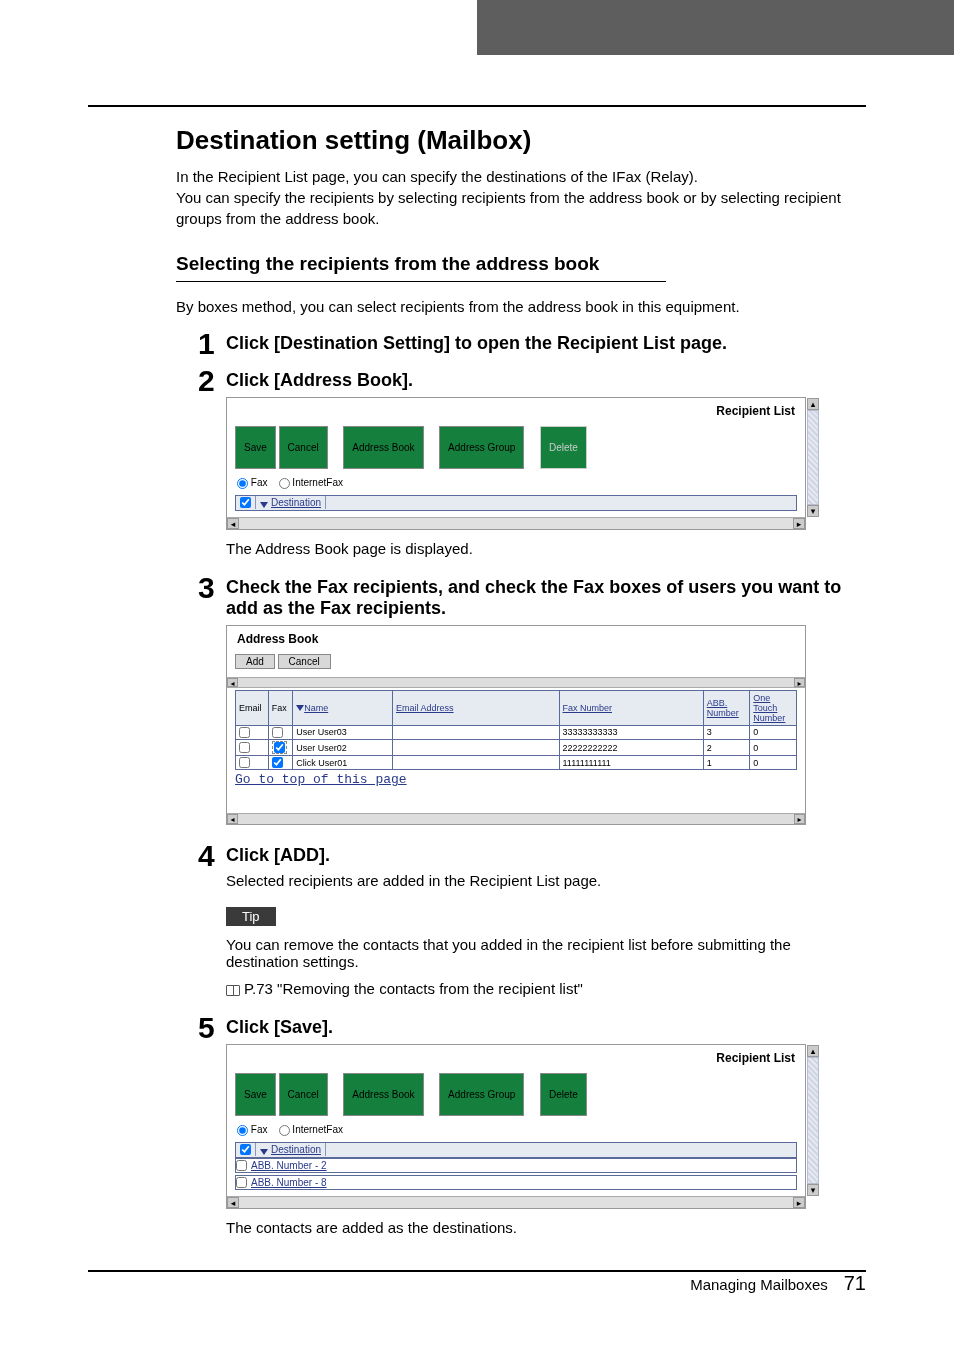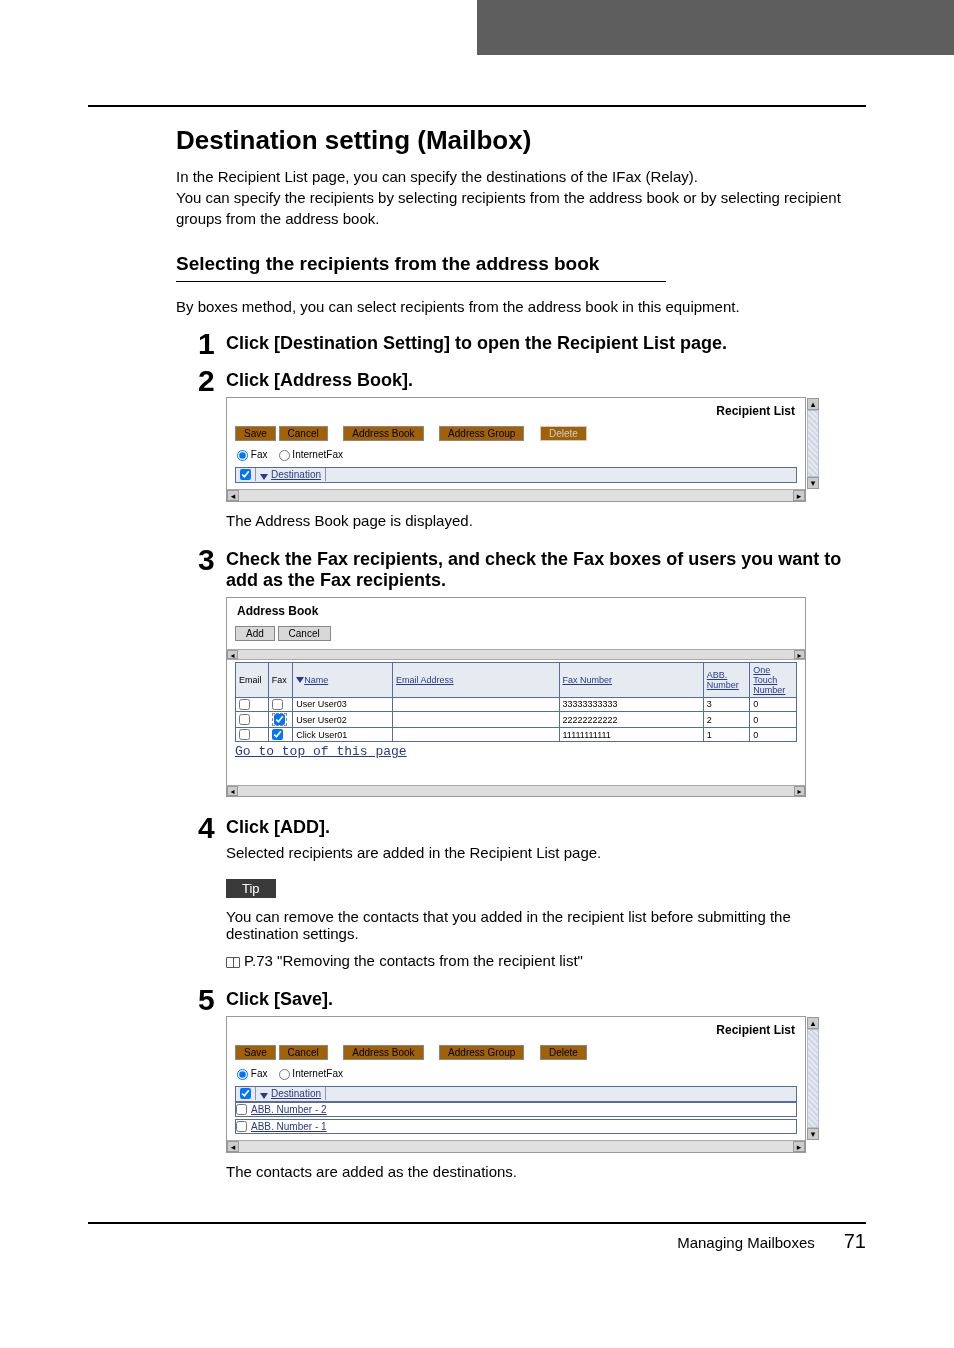--- a/index.html
+++ b/index.html
@@ -91,22 +91,22 @@
     font-weight: bold;
     font-size: 12px;
     padding: 6px 10px 4px 10px;
     text-align: right;
   }
   .recipient-shot .btn-row {
     padding: 4px 8px;
   }
   .recipient-shot .btn {
     display: inline-block;
-    padding: 1px 8px;
-    background: #a16207;
+    padding: 15px 8px;
+    background: #15803d;
     border: 1px solid #888;
     font-size: 10px;
     margin-right: 0;
     cursor: pointer;
   }
   .recipient-shot .btn.dis {
     color: #ccc;
     border-color: #ccc;
   }
   .recipient-shot .radio-row {
@@ -285,26 +285,26 @@
     position:absolute;
     left:50%;
     top:0;
     bottom:0;
     width:1px;
     background:#555;
   }
 
   .footer {
     border-top: 2px solid #000;
-    margin-top: 32px;
-    padding-top: 6px;
+    margin-top: 24px;
+    padding-top: 0;
     display: flex;
     justify-content: flex-end;
     align-items: baseline;
-    gap: 29px;
+    gap: 16px;
     font-size: 15px;
   }
   .footer .pageno {
     font-size: 20px;
   }
   .dashed-box {
     border: 1px dashed #888;
     display:inline-block;
     padding: 0 1px;
   }
@@ -506,21 +506,21 @@
                 <span class="arrow-down"></span>
                 <a class="dest-link">Destination</a>
               </span>
           </div>
           <div class="dest-list-row">
             <input type="checkbox" class="chk" style="">
             <a class="dest-link">ABB. Number - 2</a>
           </div>
           <div class="dest-list-row" style="margin-bottom:6px;">
             <input type="checkbox" class="chk" style="">
-            <a class="dest-link">ABB. Number - 1</a>
+            <a class="dest-link">ABB. Number - 8</a>
           </div>
           <div class="hscroll">
             <div class="harrow">◂</div>
             <div class="htrack"></div>
             <div class="harrow">▸</div>
           </div>
         </div>
       </div>
       <div class="step-desc">The contacts are added as the destinations.</div>
     </div>

